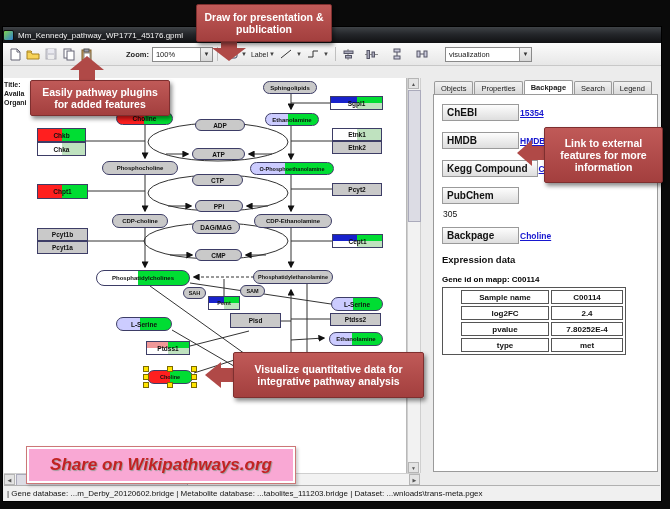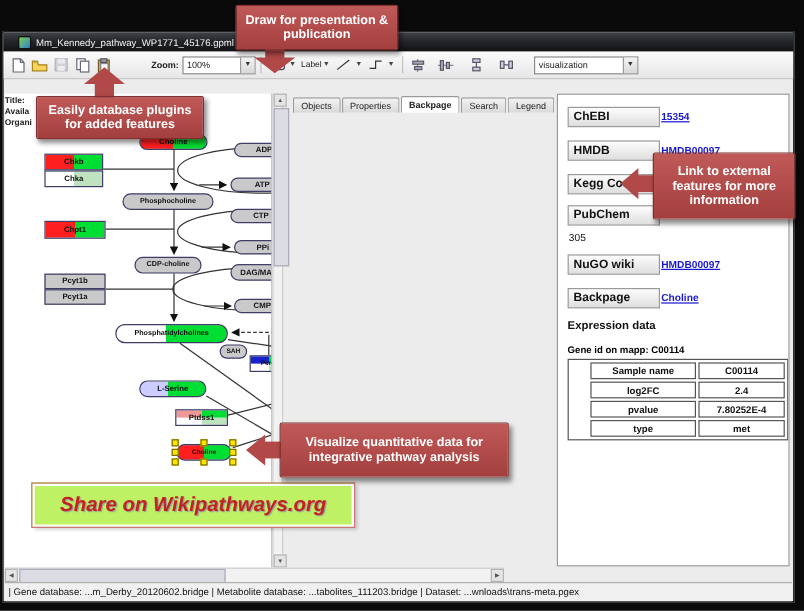--- a/index.html
+++ b/index.html
@@ -2,21 +2,21 @@
 <html><head>
 <meta charset="utf-8">
 <style>
   html,body{margin:0;padding:0;}
   body{width:670px;height:509px;background:#0a0a0a;position:relative;overflow:hidden;
        font-family:"Liberation Sans",sans-serif;}
   
   .window{position:absolute;left:2px;top:26px;width:660px;height:476px;background:#ececec;
           border:1px solid #000;box-sizing:border-box;}
   .titlebar{height:16px;background:linear-gradient(180deg,#3f4347 0%,#24262a 45%,#101113 100%);
-            display:flex;align-items:center;padding:0 12px;color:#f2f2f2;font-size:8px;overflow:hidden;}
+            display:flex;align-items:center;padding:0 0;color:#f2f2f2;font-size:8px;overflow:hidden;}
   .app-icon{width:9px;height:9px;margin-right:4px;border-radius:2px;
             background:linear-gradient(135deg,#7fd34e 0%,#2f7fd3 100%);border:1px solid #111;}
   .menubar{height:13px;background:#f4f6fc;border-bottom:1px solid #d8d8d8;display:flex;
            align-items:center;padding-left:4px;font-size:8px;color:#111;}
   .menu-item{padding:0 5px;}
   .toolbar{height:22px;background:linear-gradient(180deg,#fbfbfb,#e7e7e7);border-bottom:1px solid #c8c8c8;
            display:flex;align-items:center;padding:0 3px;font-size:8px;color:#222;}
   .tbtn{width:16px;height:16px;display:flex;align-items:center;justify-content:center;margin:0 1px;}
   .tsep{width:1px;height:14px;background:#c0c0c0;margin:0 4px;}
   .combo{background:#fff;border:1px solid #8a8a8a;height:13px;display:flex;align-items:center;
@@ -26,21 +26,21 @@
   .dd-caret{font-size:6px;color:#444;margin:0 2px 0 1px;}
   
   .main{position:absolute;left:1px;right:1px;top:51px;height:395px;display:flex;}
   .canvas-wrap{position:relative;width:402px;height:395px;background:#fff;border-right:1px solid #b8b8b8;overflow:hidden;}
   .diagram{position:absolute;left:4px;top:0;width:398px;height:395px;}
   .vscroll{width:12px;height:395px;background:#f2f2f2;border-left:1px solid #cfcfcf;position:relative;}
   .vscroll .arr{position:absolute;left:0;width:11px;height:11px;background:#e4e4e4;border:1px solid #b5b5b5;
                 font-size:5px;color:#555;display:flex;align-items:center;justify-content:center;box-sizing:border-box;}
   .vthumb{position:absolute;left:0;top:12px;width:11px;height:130px;background:#dcdce4;border:1px solid #aab;}
   .splitter{width:10px;background:#ececec;border-left:1px solid #cfcfcf;}
-  .panel{flex:1;background:#ececec;display:flex;flex-direction:row;}
+  .panel{flex:1;background:#ececec;display:flex;flex-direction:column;}
   .tabrow{height:16px;display:flex;align-items:flex-end;padding-left:3px;gap:1px;}
   .tab{background:linear-gradient(180deg,#f2f2f2,#d9d9d9);border:1px solid #9a9a9a;border-bottom:none;
        font-size:7.5px;padding:2px 6px 1px;color:#222;border-radius:2px 2px 0 0;}
   .tab.active{background:#fff;font-weight:bold;padding-bottom:2px;}
   .panel-content{flex:1;background:#fff;border:1px solid #9a9a9a;margin:0 2px 1px 2px;
                  padding:8px 0 0 8px;overflow:hidden;font-size:8.5px;}
   .bp-header{display:inline-block;min-width:62px;border:1px solid #9a9a9a;
              background:linear-gradient(180deg,#fdfdfd,#dedede);font-weight:bold;font-size:10px;
              padding:2px 9px 2px 4px;color:#111;}
   .bp-section{margin-bottom:6px;}
@@ -80,21 +80,21 @@
                background-size:100% 50%;background-position:top,bottom;background-repeat:no-repeat;}
   .handle{position:absolute;width:6px;height:6px;background:#ffe400;border:1px solid #7a6a00;box-sizing:border-box;}
   .info-lines{position:absolute;left:0;top:2px;font-size:7px;font-weight:bold;color:#222;line-height:9px;}
   
   .callout{position:absolute;background:linear-gradient(180deg,#c05a58,#a33f3e);border:1px solid #7e2f2f;
            border-radius:2px;color:#fff;font-weight:bold;font-size:10.5px;text-align:center;
            display:flex;align-items:center;justify-content:center;padding:2px 4px;box-sizing:border-box;
            box-shadow:2px 3px 4px rgba(0,0,0,.45);z-index:9;line-height:12px;}
   .c-stem{position:absolute;background:#b04947;z-index:8;}
   .c-tri{position:absolute;width:0;height:0;z-index:8;}
-  .share{position:absolute;left:26px;top:402px;width:268px;height:36px;background:#bef264;
+  .share{position:absolute;left:26px;top:446px;width:268px;height:36px;background:#f9a8d4;
          border:1px solid #cc7777;box-shadow:inset 0 0 0 2px #fff, 2px 2px 3px rgba(0,0,0,.2);
          display:flex;align-items:center;justify-content:center;z-index:6;}
   .share span{font-style:italic;font-weight:bold;font-size:17px;color:#c32222;text-shadow:1px 1px 1px #9a9a9a;}
   a{cursor:pointer;}
 </style>
 </head>
 <body>
 
 <div class="window">
   <div class="titlebar">
@@ -306,21 +306,20 @@
           <span class="tab active">Backpage</span>
           <span class="tab">Search</span>
           <span class="tab">Legend</span>
         </div>
       <div class="panel-content">
         <div>
             <div class="bp-section"><div class="bp-header">ChEBI</div><a class="bp-link">15354</a></div>
             <div class="bp-section"><div class="bp-header">HMDB</div><a class="bp-link">HMDB00097</a></div>
             <div class="bp-section"><div class="bp-header">Kegg Compound</div><a class="bp-link">C00114</a></div>
             <div class="bp-section"><div class="bp-header">PubChem</div><div class="bp-value">305</div></div>
-            <div class="bp-section"><div class="bp-header">NuGO wiki</div><a class="bp-link">HMDB00097</a></div>
             <div class="bp-section"><div class="bp-header">Backpage</div><a class="bp-link">Choline</a></div>
           </div>
         <div class="exp-heading">Expression data</div>
         <div class="gene-id">Gene id on mapp: C00114</div>
         <div class="xtable"><div class="xrow">
               <div class="xcell c0">Sample name</div>
               <div class="xcell c1">C00114</div>
             </div><div class="xrow">
               <div class="xcell c0">log2FC</div>
               <div class="xcell c1">2.4</div>
@@ -347,21 +346,21 @@
 
 <div class="callout" style="left:196px;top:4px;width:136px;height:38px">
   <span>Draw for presentation &amp; publication</span>
 </div>
 <div class="c-stem" style="left:221px;top:41px;width:16px;height:8px"></div>
 <div class="c-tri" style="left:212px;top:48px;border-left:17px solid transparent;border-right:17px solid transparent;border-top:13px solid #b04947"></div>
 
 <div class="c-tri" style="left:70px;top:56px;border-left:17px solid transparent;border-right:17px solid transparent;border-bottom:14px solid #b04947"></div>
 <div class="c-stem" style="left:79px;top:69px;width:16px;height:13px"></div>
 <div class="callout" style="left:30px;top:80px;width:140px;height:36px">
-  <span>Easily database plugins for added features</span>
+  <span>Easily pathway plugins for added features</span>
 </div>
 
 <div class="c-tri" style="left:517px;top:140px;border-top:13px solid transparent;border-bottom:13px solid transparent;border-right:15px solid #b04947"></div>
 <div class="c-stem" style="left:530px;top:146px;width:16px;height:14px"></div>
 <div class="callout" style="left:544px;top:127px;width:119px;height:56px">
   <span>Link to external features for more information</span>
 </div>
 
 <div class="c-tri" style="left:205px;top:362px;border-top:13px solid transparent;border-bottom:13px solid transparent;border-right:16px solid #b04947"></div>
 <div class="c-stem" style="left:219px;top:368px;width:17px;height:14px"></div>

